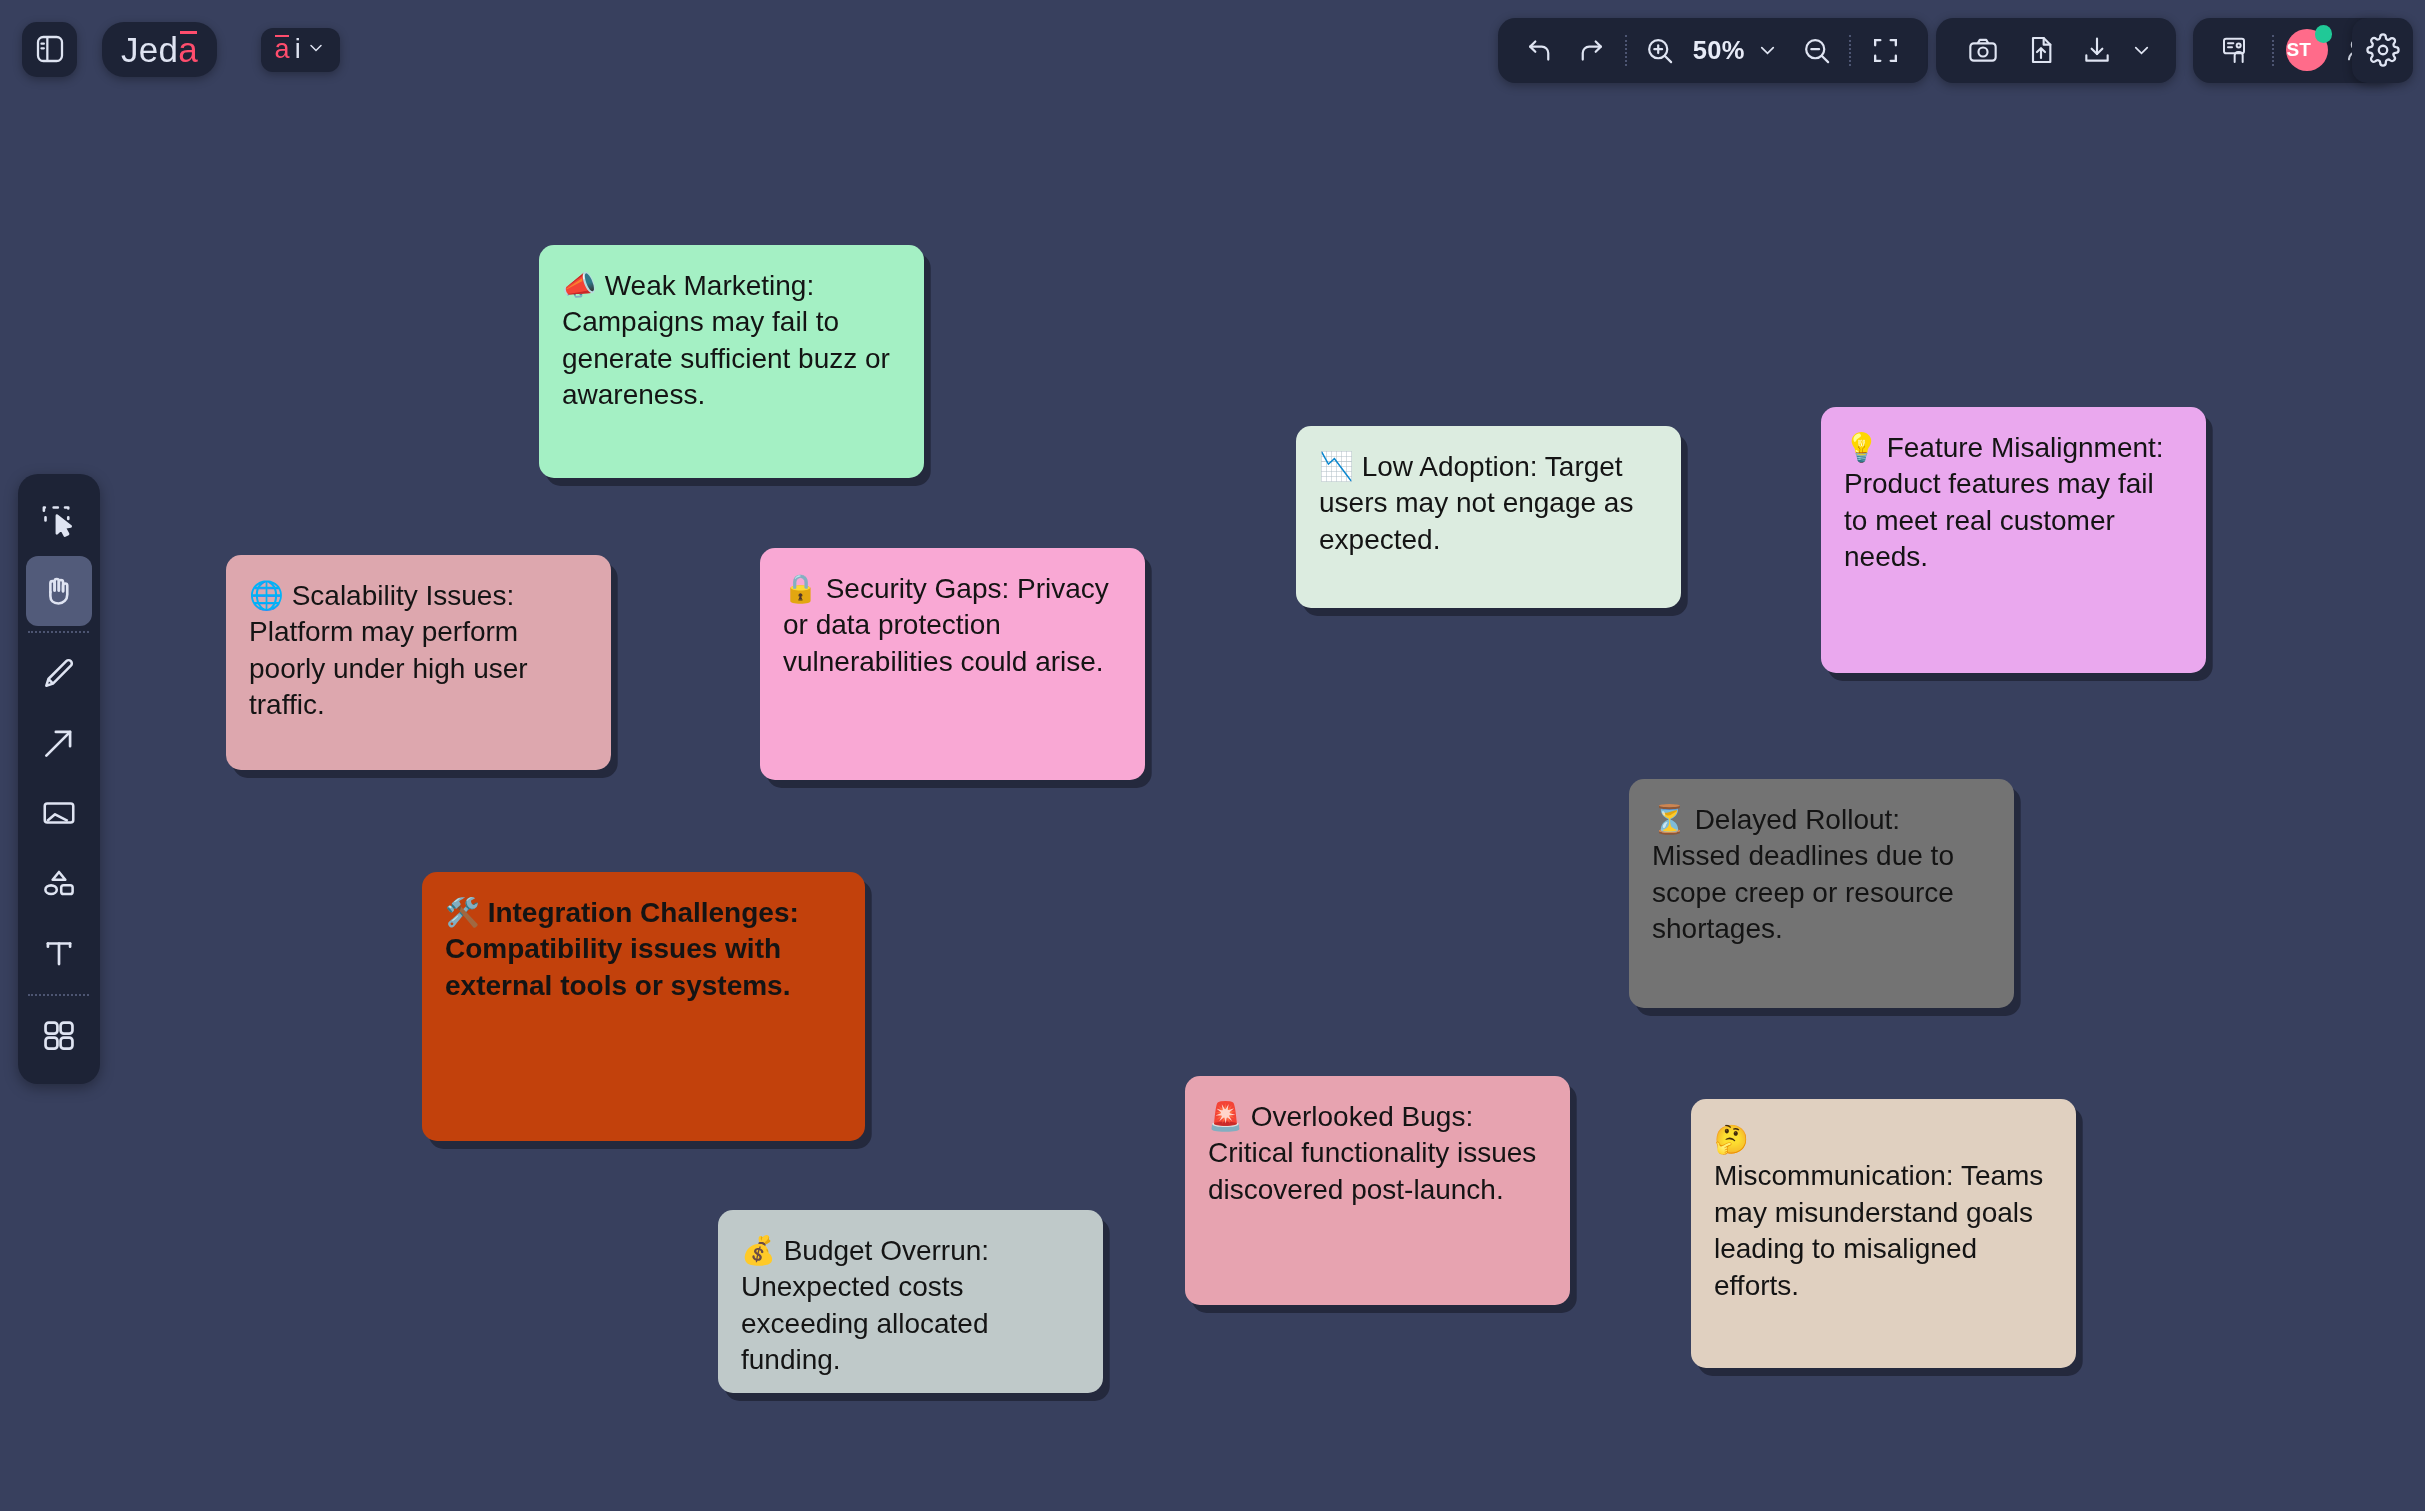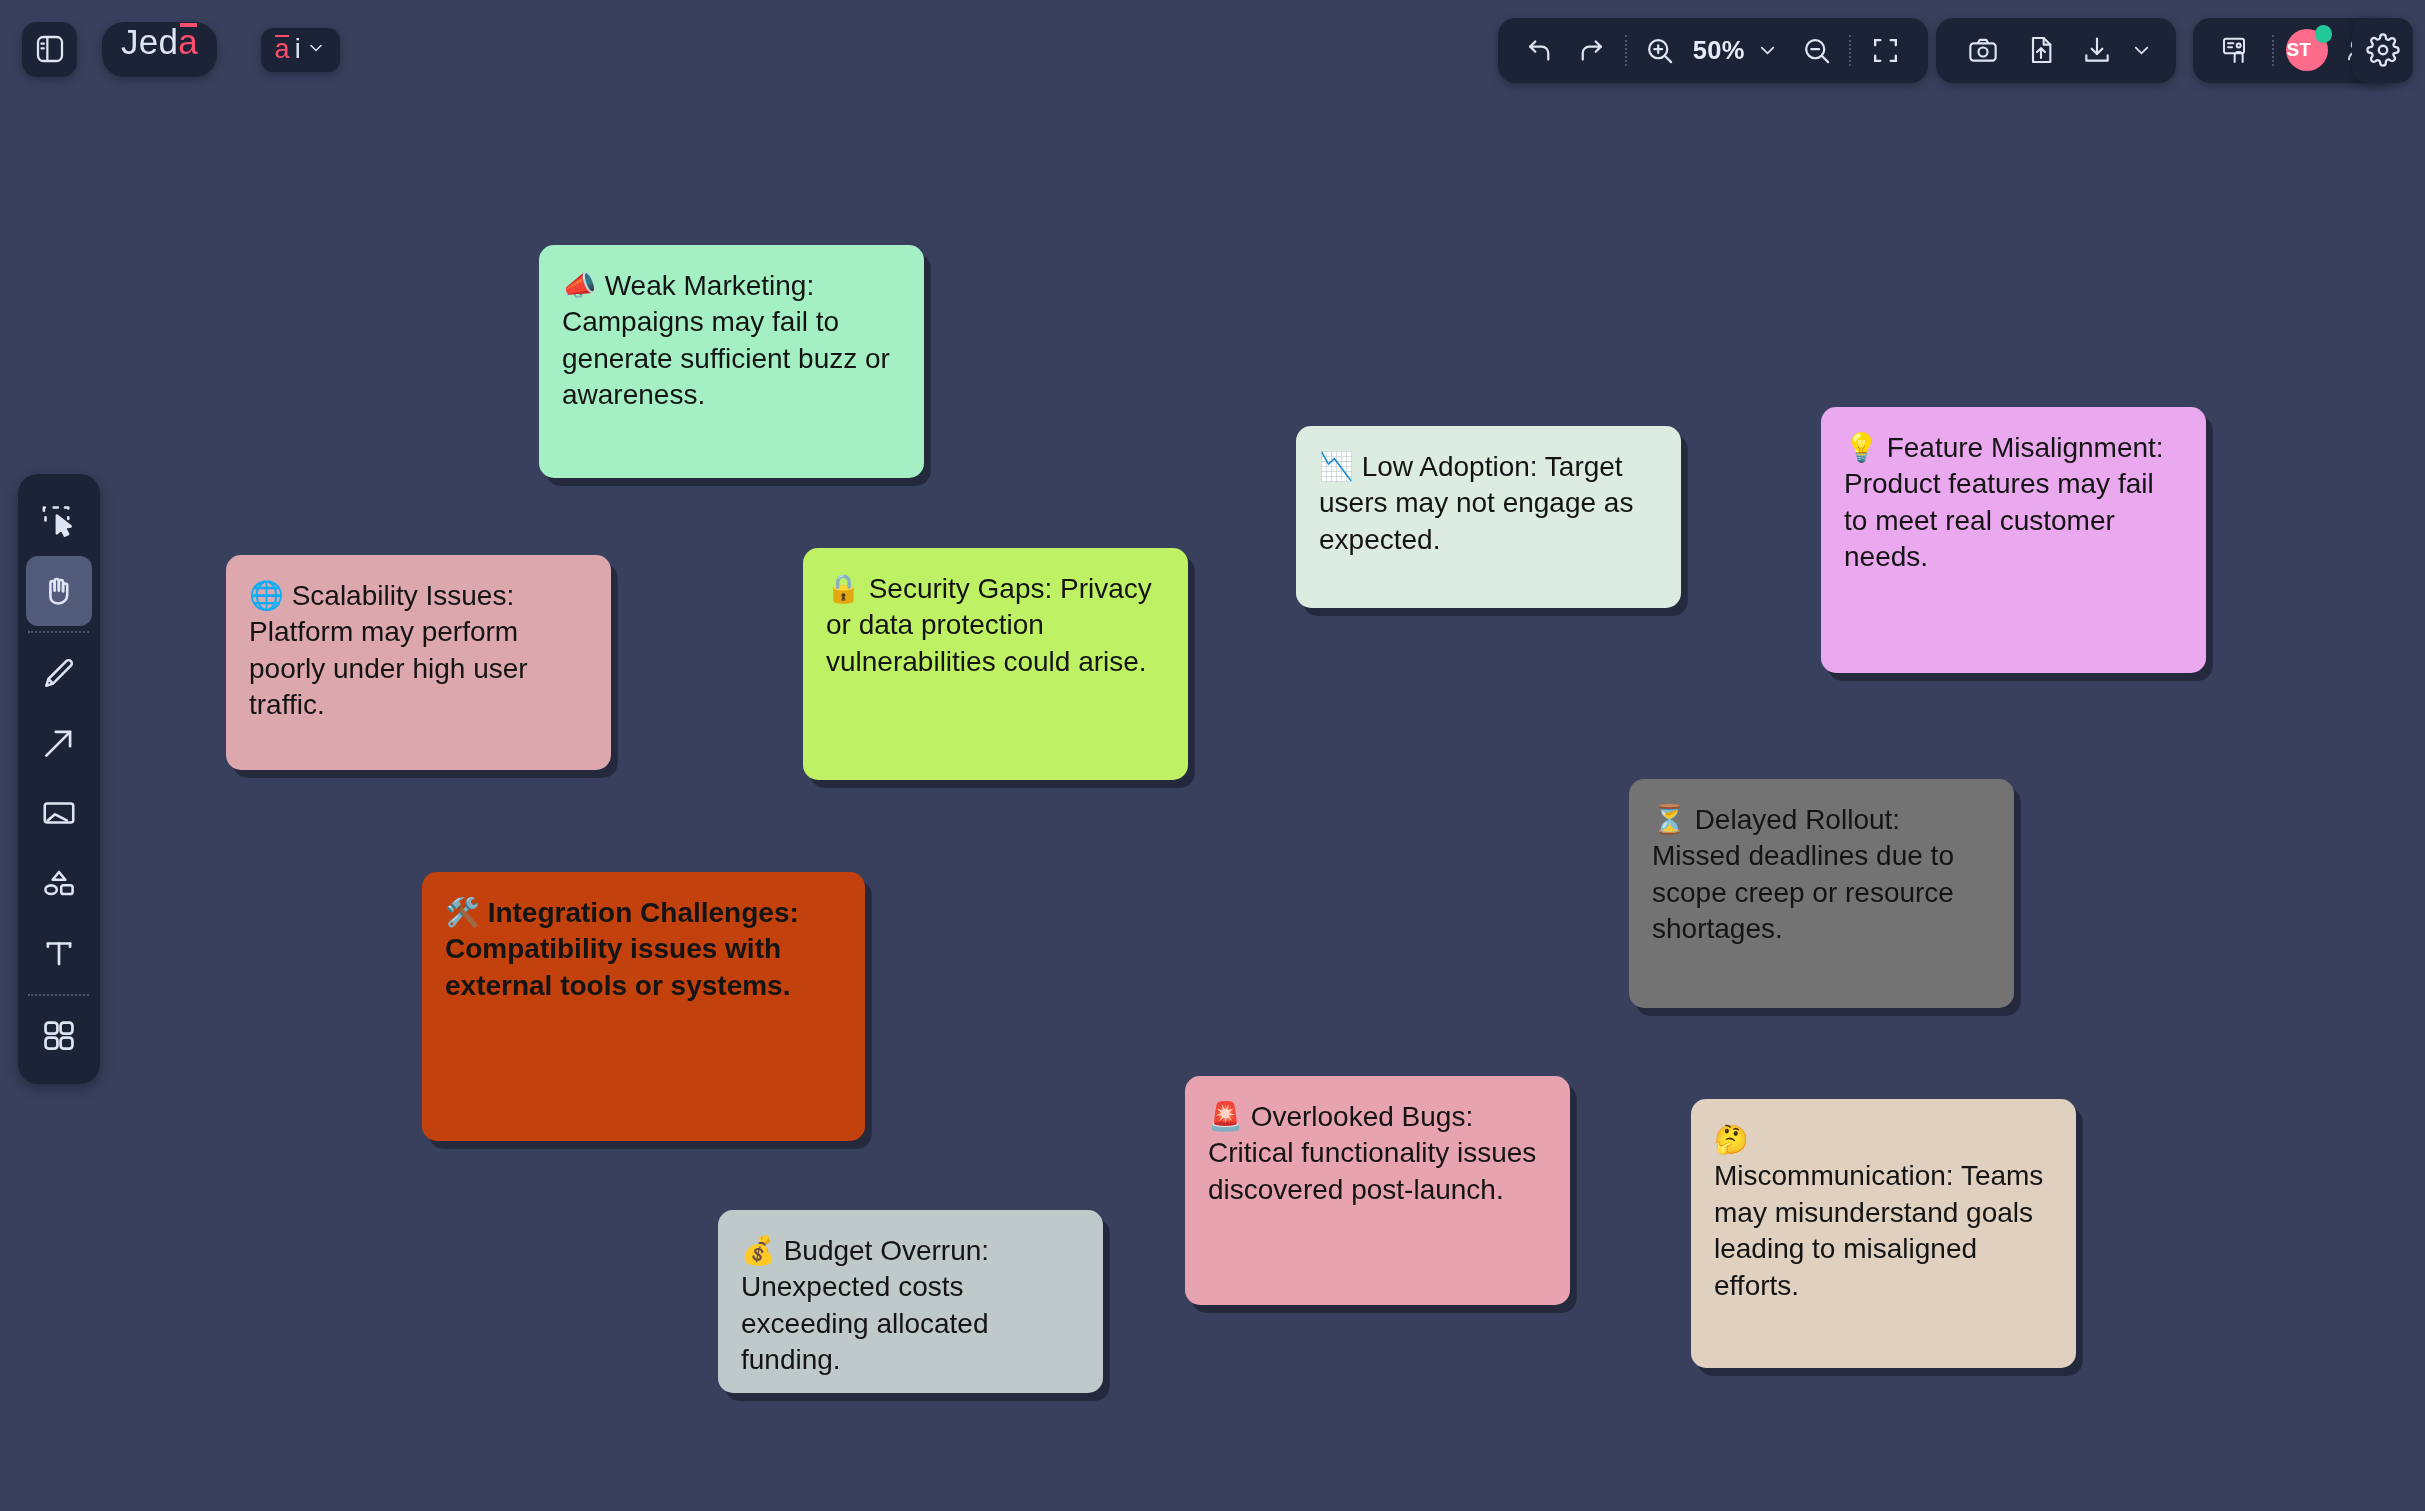--- a/index.html
+++ b/index.html
@@ -45,21 +45,21 @@
     border-radius: 15px;
     display: flex; align-items: center; justify-content: center;
     box-shadow: 0 2.7px 9.4px rgba(0,0,0,.30);
   }
   
   #brand {
     position: absolute; left: 102px; top: 22px;
     height: 55px; padding: 0 19px;
     background: #1d2336;
     border-radius: 22px;
-    display: flex; align-items: flex-start;
+    display: flex; align-items: center;
     box-shadow: 0 2.7px 9.4px rgba(0,0,0,.30);
     font-size: 35px; font-weight: 400;
     letter-spacing: 0.3px;
   }
   #brand .b1 { color: #dfe4f2; }
   #brand .b2 { color: #ff4d6d; position: relative; }
   #brand .b2::before {
     content: ""; position: absolute; left: 1.3px; right: 1.3px; top: 1.3px;
     height: 3.4px; background: #ff4d6d;
   }
@@ -367,21 +367,21 @@
           <rect x="3.5" y="13" width="7.5" height="7" rx="2"></rect>
           <rect x="13" y="13" width="7.5" height="7" rx="2"></rect>
         </svg>
       </span>
     </div>
   </div>
 
   <div id="notes-layer">
       <div class="note" style="left: 539px; top: 245px; width: 385px; height: 233px; background: rgb(164, 240, 196);">📣 Weak Marketing: Campaigns may fail to generate sufficient buzz or awareness.</div>
       <div class="note" style="left: 226px; top: 555px; width: 385px; height: 215px; background: rgb(221, 167, 174);">🌐 Scalability Issues: Platform may perform poorly under high user traffic.</div>
-      <div class="note" style="left: 760px; top: 548px; width: 385px; height: 232px; background: #bef264; margin-left: 43px;">🔒 Security Gaps: Privacy or data protection vulnerabilities could arise.</div>
+      <div class="note" style="left: 760px; top: 548px; width: 385px; height: 232px; background: #f9a8d4;">🔒 Security Gaps: Privacy or data protection vulnerabilities could arise.</div>
       <div class="note" style="left: 1296px; top: 426px; width: 385px; height: 182px; background: rgb(220, 236, 224);">📉 Low Adoption: Target users may not engage as expected.</div>
       <div class="note" style="left: 1821px; top: 407px; width: 385px; height: 266px; background: rgb(234, 168, 238);">💡 Feature Misalignment: Product features may fail to meet real customer needs.</div>
       <div class="note" style="left: 422px; top: 872px; width: 443px; height: 269px; background: #c2410c; font-weight: bold;">🛠️ Integration Challenges: Compatibility issues with external tools or systems.</div>
       <div class="note" style="left: 1629px; top: 779px; width: 385px; height: 229px; background: #737373;">⏳ Delayed Rollout: Missed deadlines due to scope creep or resource shortages.</div>
       <div class="note" style="left: 1185px; top: 1076px; width: 385px; height: 229px; background: rgb(231, 163, 176);">🚨 Overlooked Bugs: Critical functionality issues discovered post-launch.</div>
       <div class="note" style="left: 718px; top: 1210px; width: 385px; height: 183px; background: rgb(191, 201, 201);">💰 Budget Overrun: Unexpected costs exceeding allocated funding.</div>
       <div class="note" style="left: 1691px; top: 1099px; width: 385px; height: 269px; background: rgb(224, 208, 192);">🤔
 Miscommunication: Teams may misunderstand goals leading to misaligned efforts.</div>
     </div>
 

